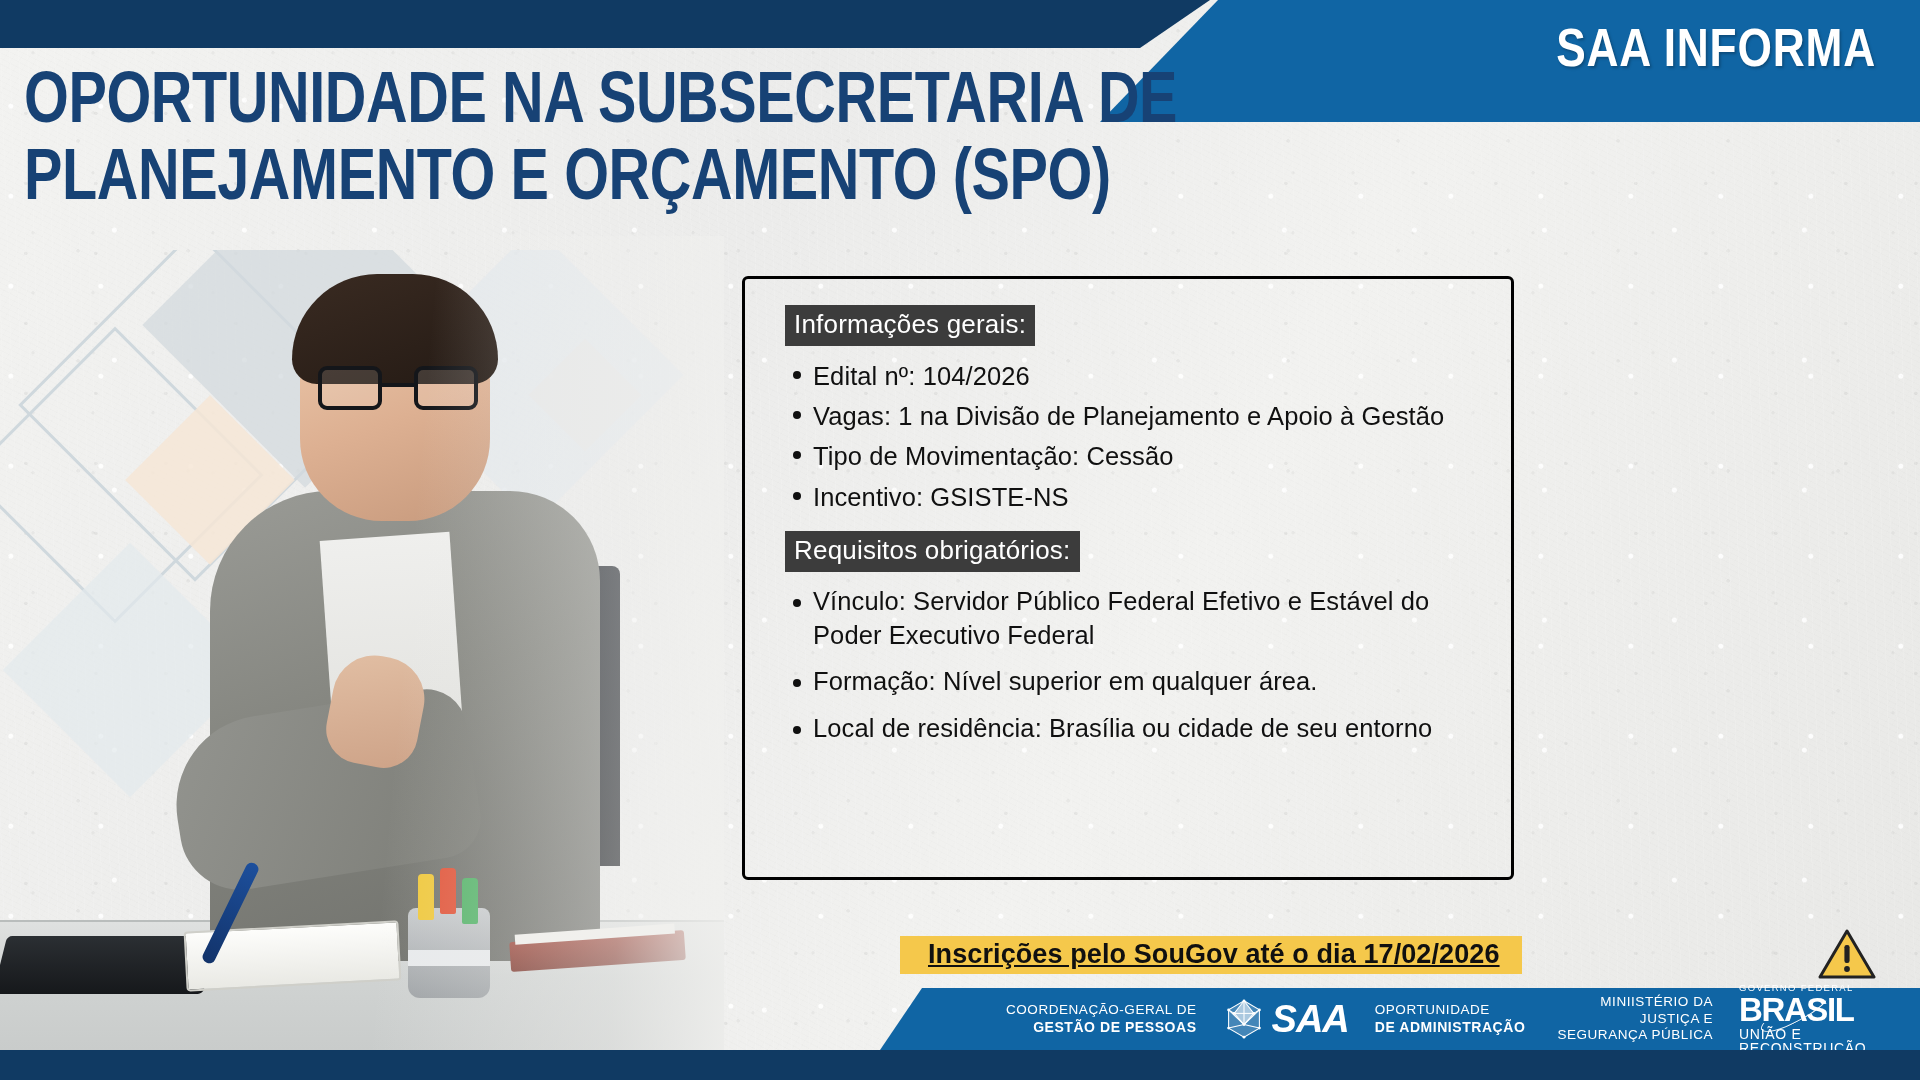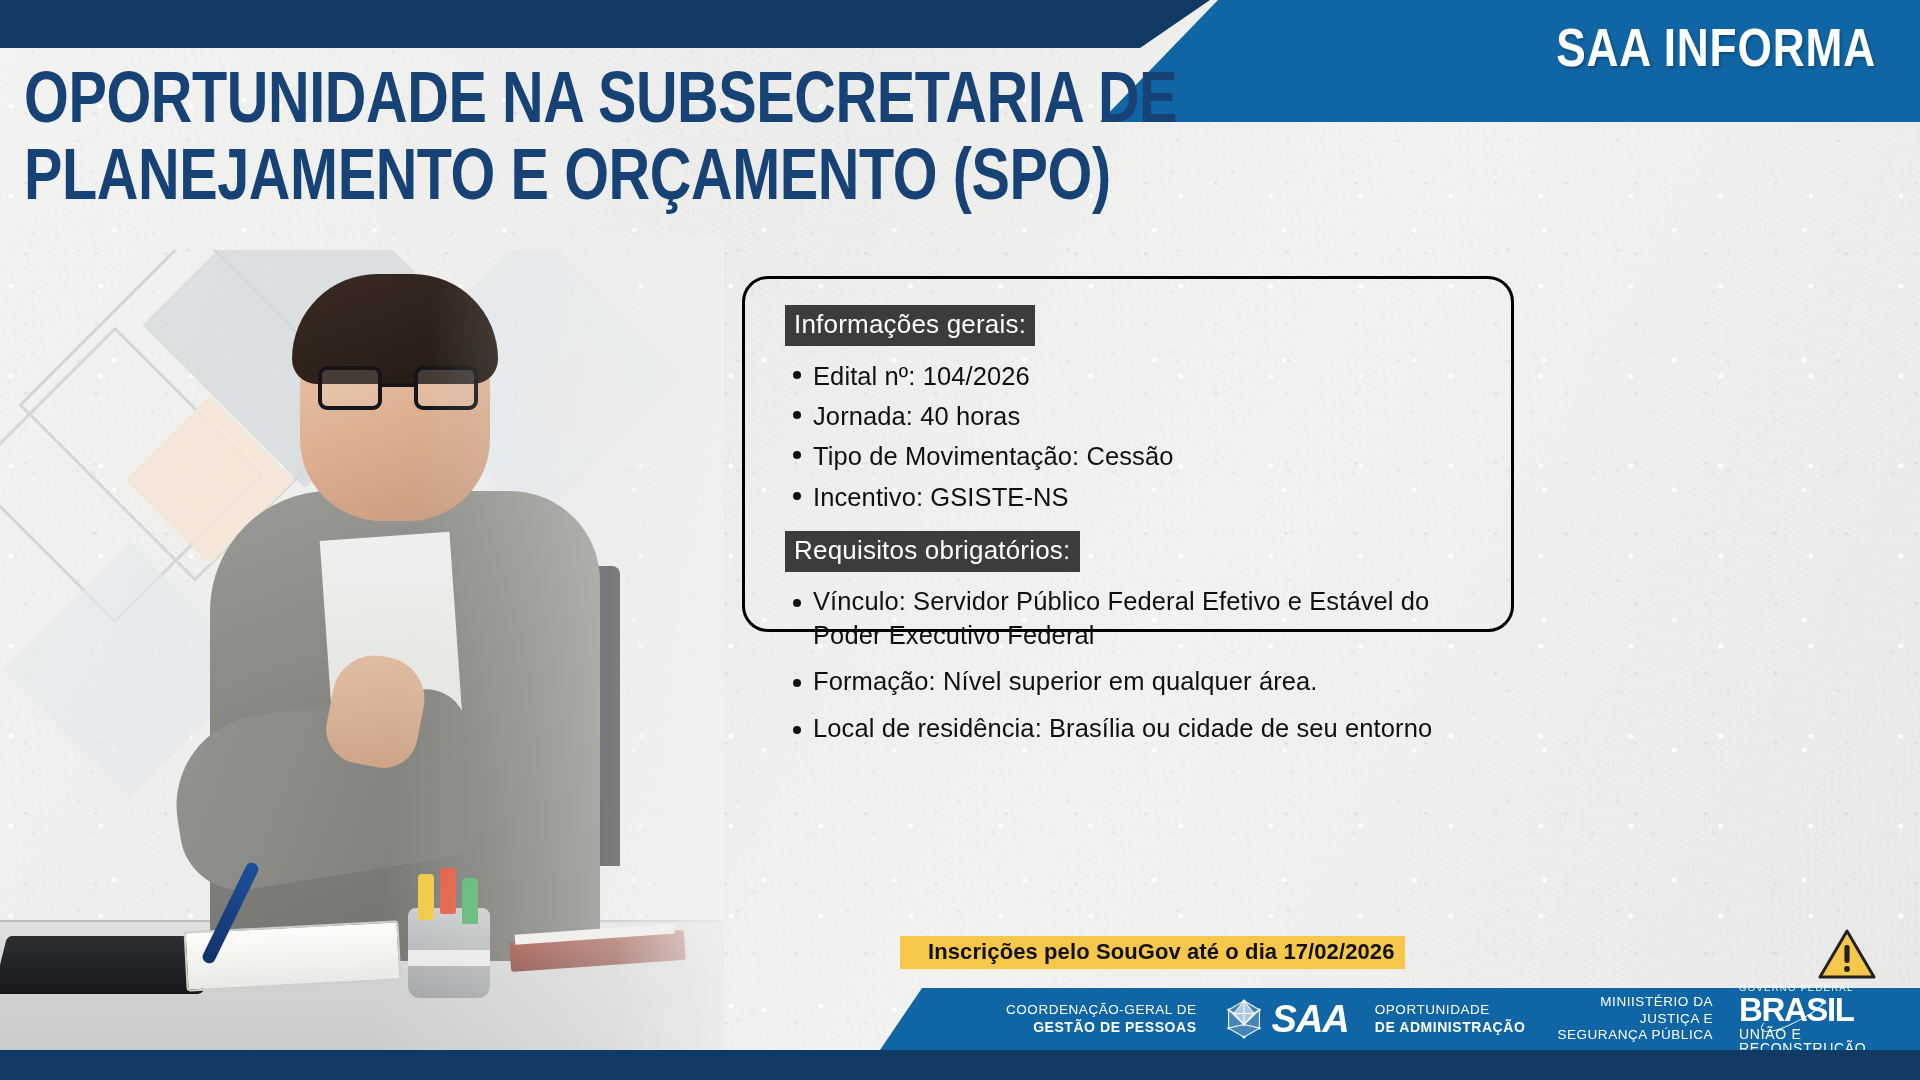--- a/index.html
+++ b/index.html
@@ -174,22 +174,22 @@
     letter-spacing:-0.5px;
     transform:scaleX(.80);
     transform-origin:left top;
     white-space:nowrap;
   }
   .headline .l1, .headline .l2 { display:block; }
   .headline .l2 { margin-top:10px; }
 
   
   .card {
-    position:absolute; left:742px; top:276px; width:772px; height:356px;
-    border:3px solid #000; border-radius:26px;
+    position:absolute; left:742px; top:276px; width:772px; height:604px;
+    border:3px solid #000; border-radius:6px;
     background:transparent;
     padding-left:11px;
   }
   .card-inner { position:absolute; inset:0; padding:14px 24px 10px 24px; }
 
   .sec-label {
     display:inline-block;
     background:#3c3c3c; color:#fff;
     font-size:26px; line-height:1.22;
     padding:4px 9px 5px 9px;
@@ -218,25 +218,26 @@
 
   
   .inscricoes-wrap {
     position:absolute; left:900px; top:936px; height:34px;
   }
   .insc-dash { position:absolute; left:0; top:7px; width:22px; height:20px; background:#f5c84b; }
   .insc-text {
     position:relative; display:inline-block;
     background:#f5c84b;
     color:#101010;
-    font-size:22px; font-weight:700;
-    padding:3px 10px 4px 28px;
+    font-size:27px; font-weight:700;
+    padding:3px 22px 4px 28px;
     letter-spacing:.1px;
     white-space:nowrap;
     font-family:"Liberation Sans", sans-serif;
+    text-decoration:underline;
   }
 
   
   .warn {
     position:absolute; left:1818px; top:928px; width:58px; height:52px;
   }
   .warn svg { width:58px; height:52px; display:block; }
 
   
   .footer-blue {
@@ -337,21 +338,21 @@
     <span class="l2">PLANEJAMENTO E ORÇAMENTO (SPO)</span>
   </div>
 
   <div class="card">
     <div class="card-inner">
 
       <div class="sec-label first">Informações gerais:</div>
 
       <ul class="bullets gen">
         <li>Edital nº: 104/2026</li>
-        <li>Jornada: 40 horas</li>
+        <li>Vagas: 1 na Divisão de Planejamento e Apoio à Gestão</li>
         <li>Tipo de Movimentação: Cessão</li>
         <li>Incentivo: GSISTE-NS</li>
       </ul>
 
       <div class="sec-label second">Requisitos obrigatórios:</div>
 
       <ul class="bullets req">
         <li>Vínculo:  Servidor Público Federal Efetivo e Estável do Poder Executivo Federal</li>
         <li>Formação:  Nível superior em qualquer área.</li>
         <li>Local de residência:  Brasília ou cidade de seu entorno</li>

